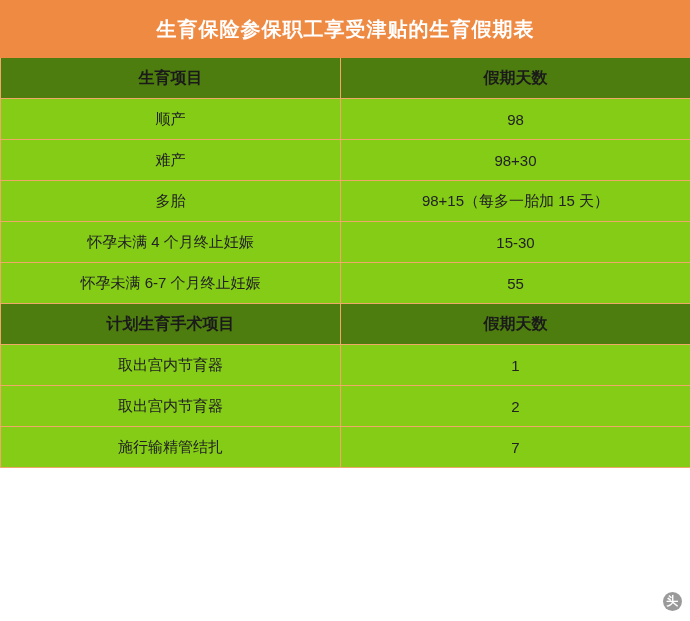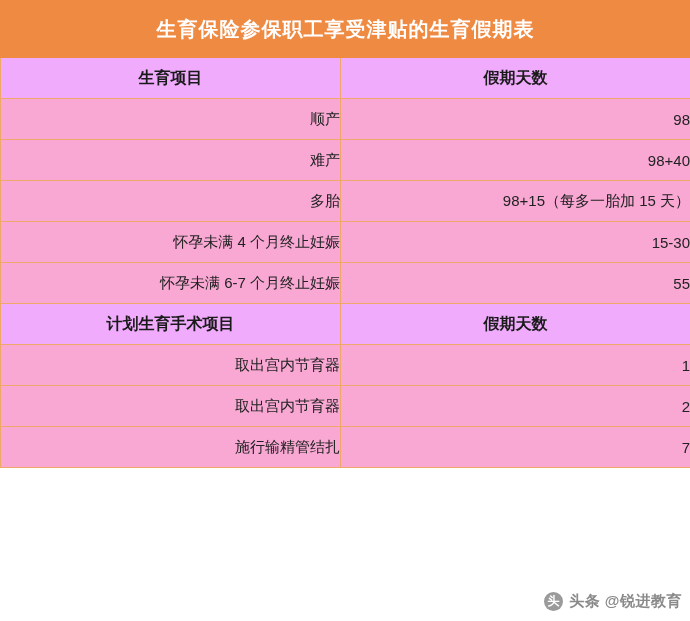--- a/index.html
+++ b/index.html
@@ -37,30 +37,29 @@
   tr.title-row td {
     background: #ef8a43;
     color: #ffffff;
     font-size: 20px;
     font-weight: bold;
     height: 56px;
     letter-spacing: 1px;
     border: 1px solid #ef8a43;
   }
   tr.header-row td {
-    background: #f0abfc;
+    background: #4d7c0f;
     font-weight: bold;
     font-size: 16px;
     height: 40px;
   }
   tr.data-row td {
-    background: #f9a8d4;
+    background: #84cc16;
     height: 40px;
     font-size: 15px;
-    text-align: right;
   }
   tr.data-row td.item-cell {
     color: #222;
   }
   tr.data-row td.days-cell {
     font-weight: normal;
     color: #222;
   }
   col.c1 { width: 340px; }
   col.c2 { width: 350px; }
@@ -109,21 +108,21 @@
         <td>生育项目</td>
         <td>假期天数</td>
       </tr>
 
       <tr class="data-row">
         <td class="item-cell">顺产</td>
         <td class="days-cell">98</td>
       </tr>
       <tr class="data-row">
         <td class="item-cell">难产</td>
-        <td class="days-cell">98+40</td>
+        <td class="days-cell">98+30</td>
       </tr>
       <tr class="data-row">
         <td class="item-cell">多胎</td>
         <td class="days-cell">98+15（每多一胎加 15 天）</td>
       </tr>
       <tr class="data-row">
         <td class="item-cell">怀孕未满 4 个月终止妊娠</td>
         <td class="days-cell">15-30</td>
       </tr>
       <tr class="data-row">
@@ -146,15 +145,14 @@
       </tr>
       <tr class="data-row">
         <td class="item-cell">施行输精管结扎</td>
         <td class="days-cell">7</td>
       </tr>
     </tbody>
   </table>
 
   <div class="watermark">
     <span class="wm-logo">头</span>
-    <span>头条 @锐进教育</span>
   </div>
 </div>
 
 </body></html>

